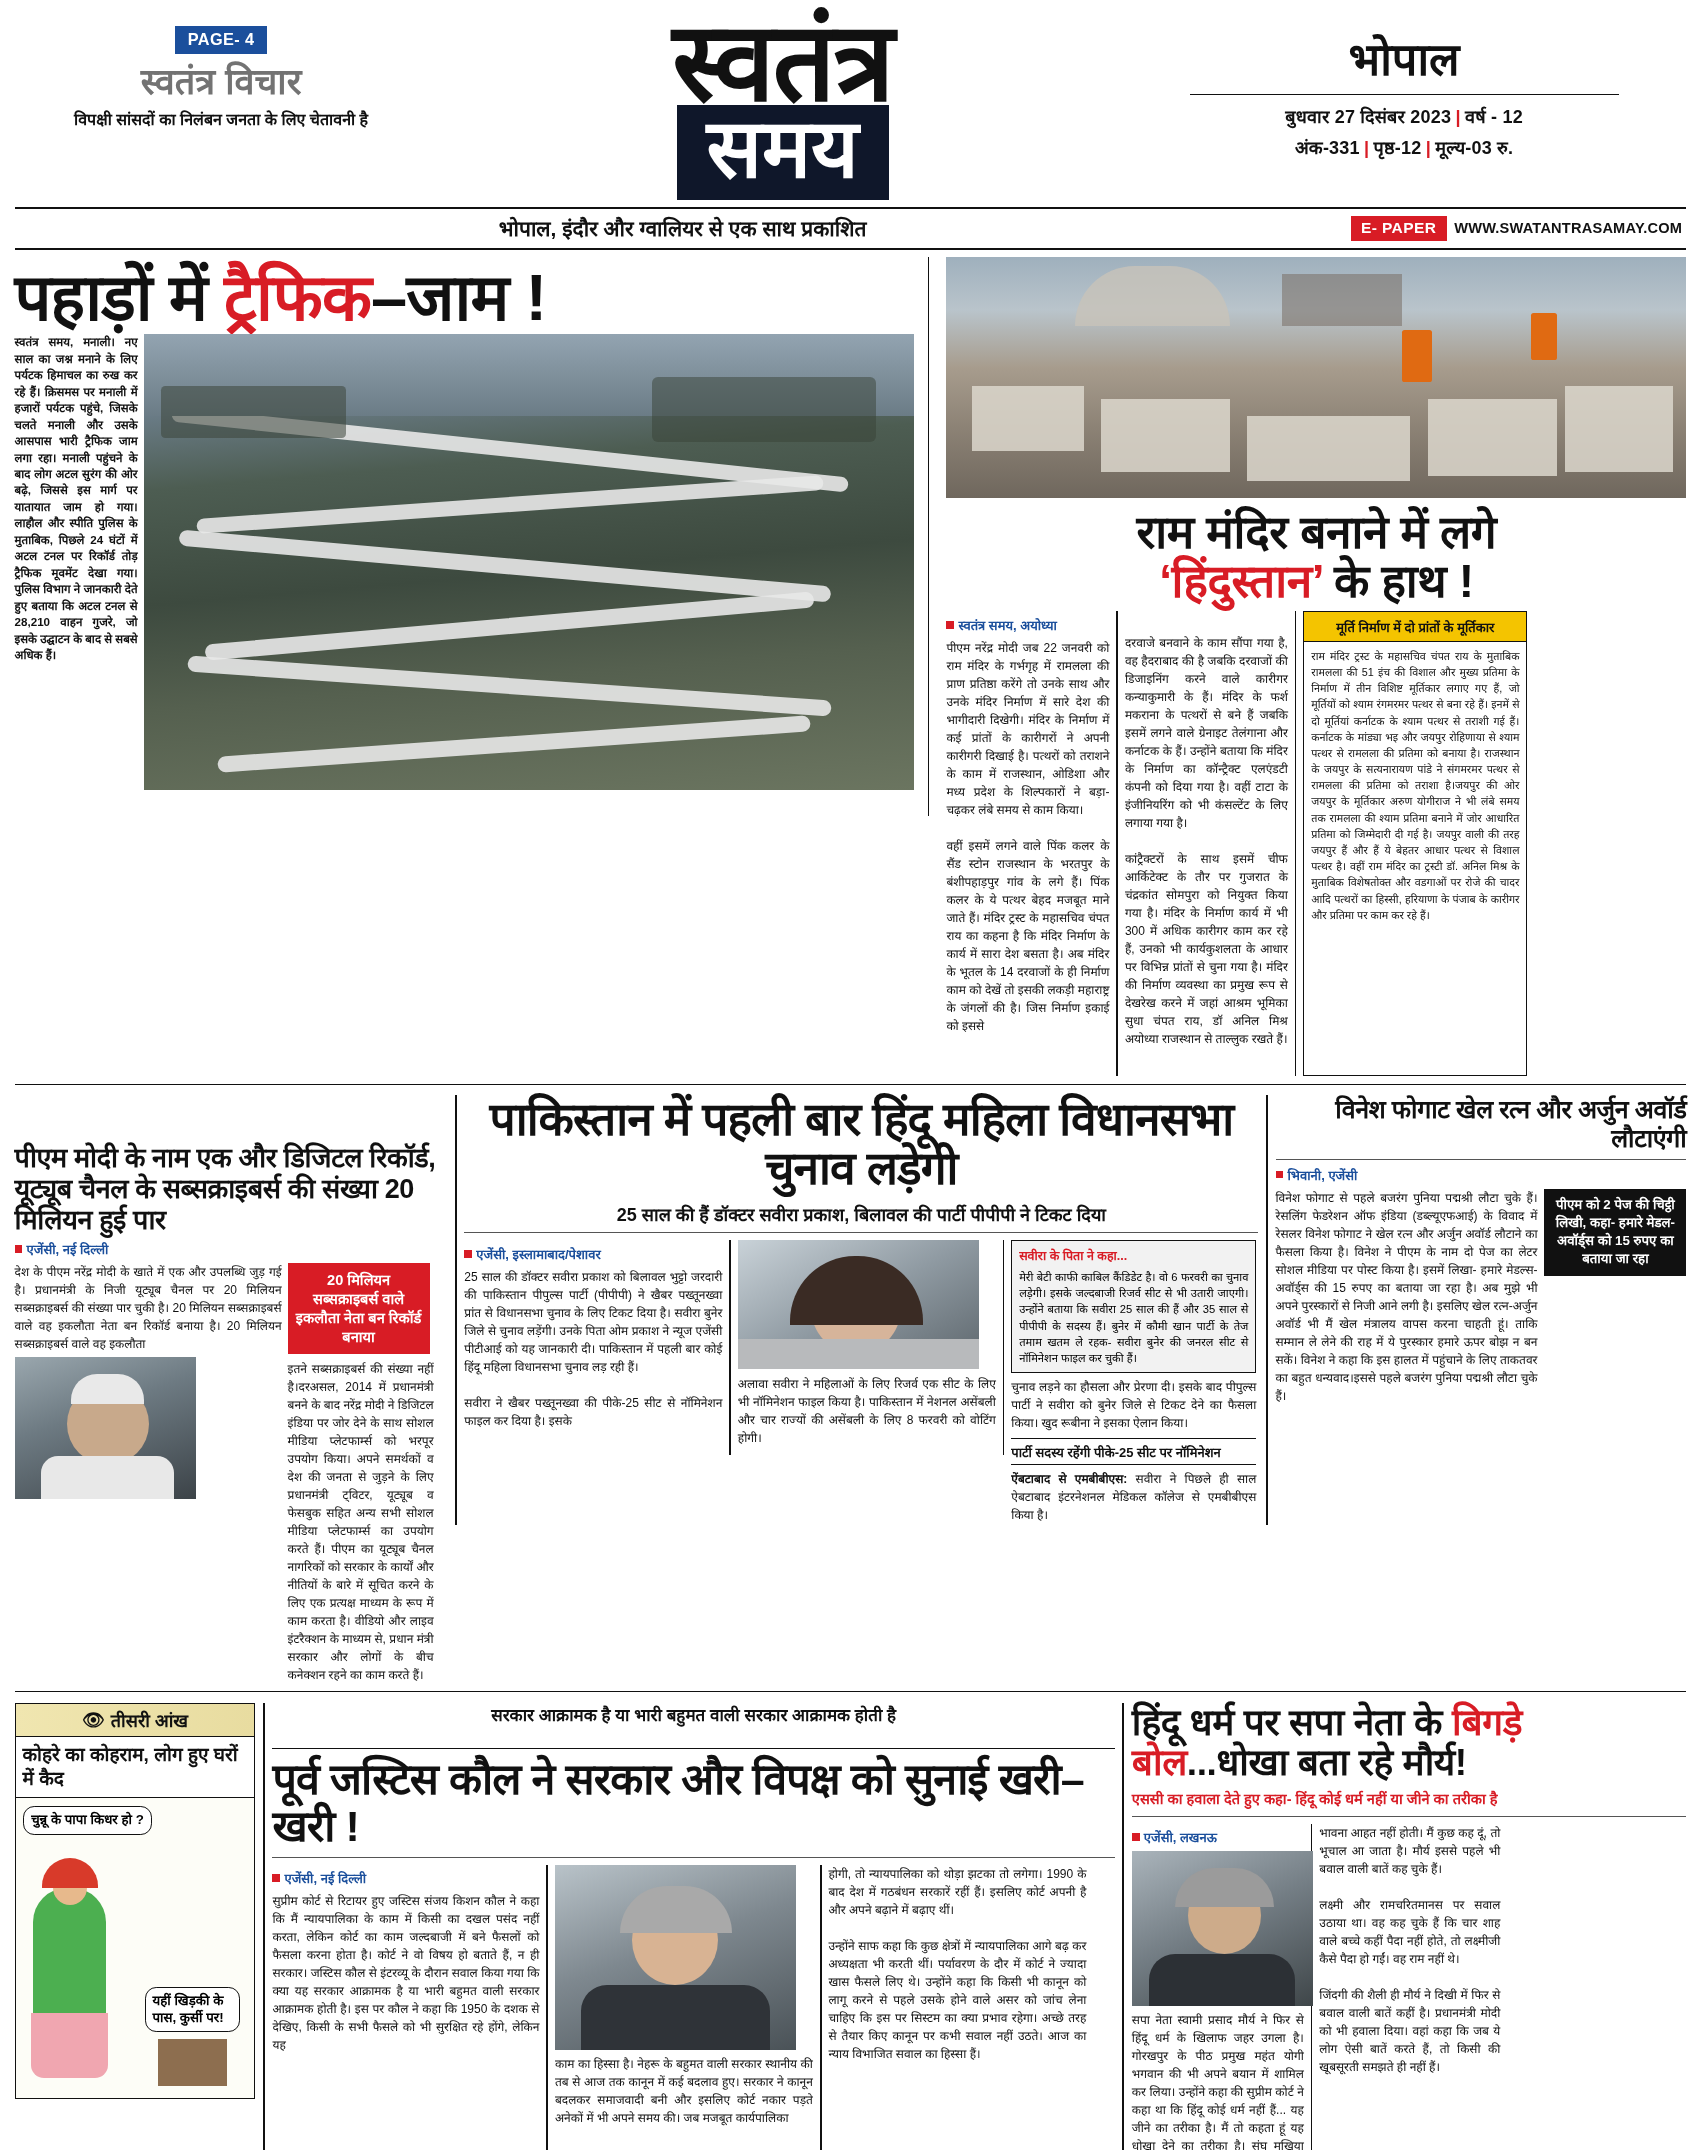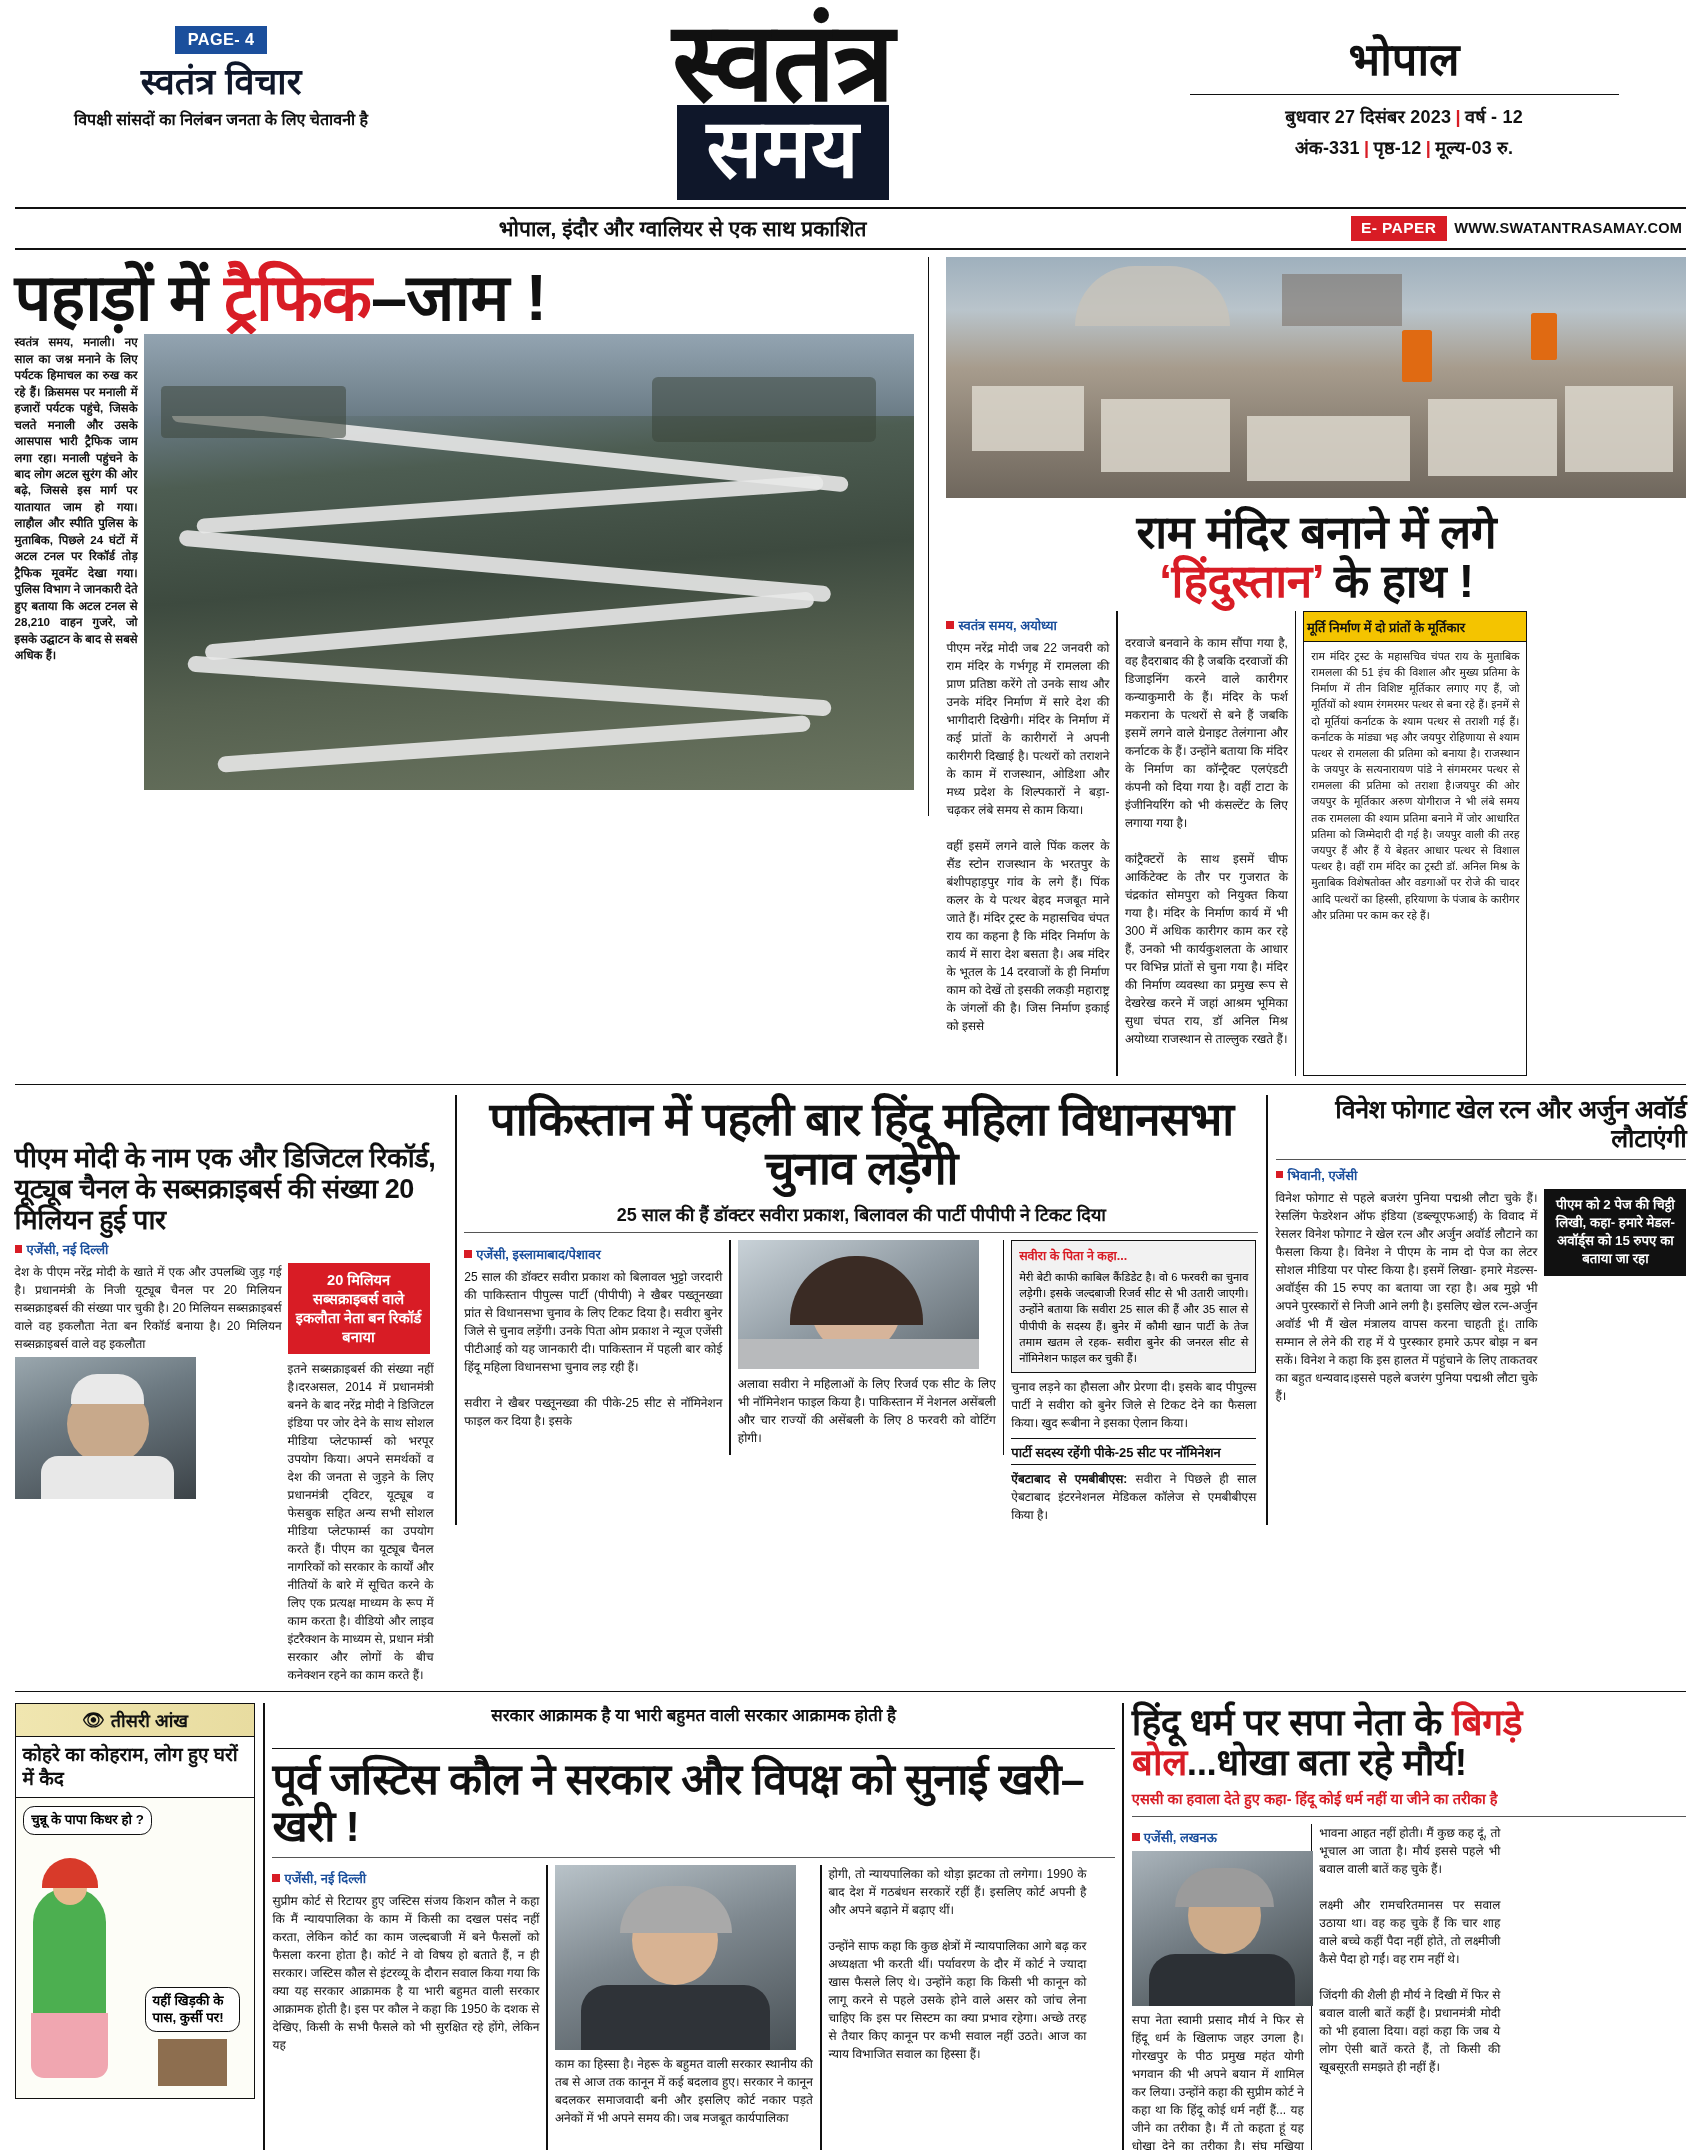--- a/index.html
+++ b/index.html
@@ -31,21 +31,21 @@
     background: #1b4f9c;
     color: #fff;
     font-weight: bold;
     font-size: 16.3px;
     padding: 4.3px 13px 5.2px 13px;
     letter-spacing: 0.4px;
   }
   .mast-left-title {
     font-size: 36px;
     font-weight: bold;
-    color: #0f172a;
+    color: #737373;
     margin-top: 9.5px;
     line-height: 1;
   }
   .mast-left-sub {
     font-size: 16px;
     font-weight: bold;
     color: #111;
     line-height: 1.35;
     margin-top: 9.5px;
   }
@@ -233,21 +233,21 @@
   .tcol { width: 163px; }
   .tcol-box {
     width: 224px;
     border: 1.3px solid #111;
     padding: 0;
   }
   .box-head-yellow {
     background: #f4c400;
     font-size: 13px;
     font-weight: bold;
-    text-align: left;
+    text-align: center;
     padding: 5.2px 2.6px;
     color: #111;
     border-bottom: 1.3px solid #111;
   }
   .box-body { padding: 6px 6.9px; }
 
   
   .sec2 { display: flex; margin-top: 9.5px; }
   .s2a { width: 437px; margin-top: 48px; }
   .s2b { width: 802px; }

